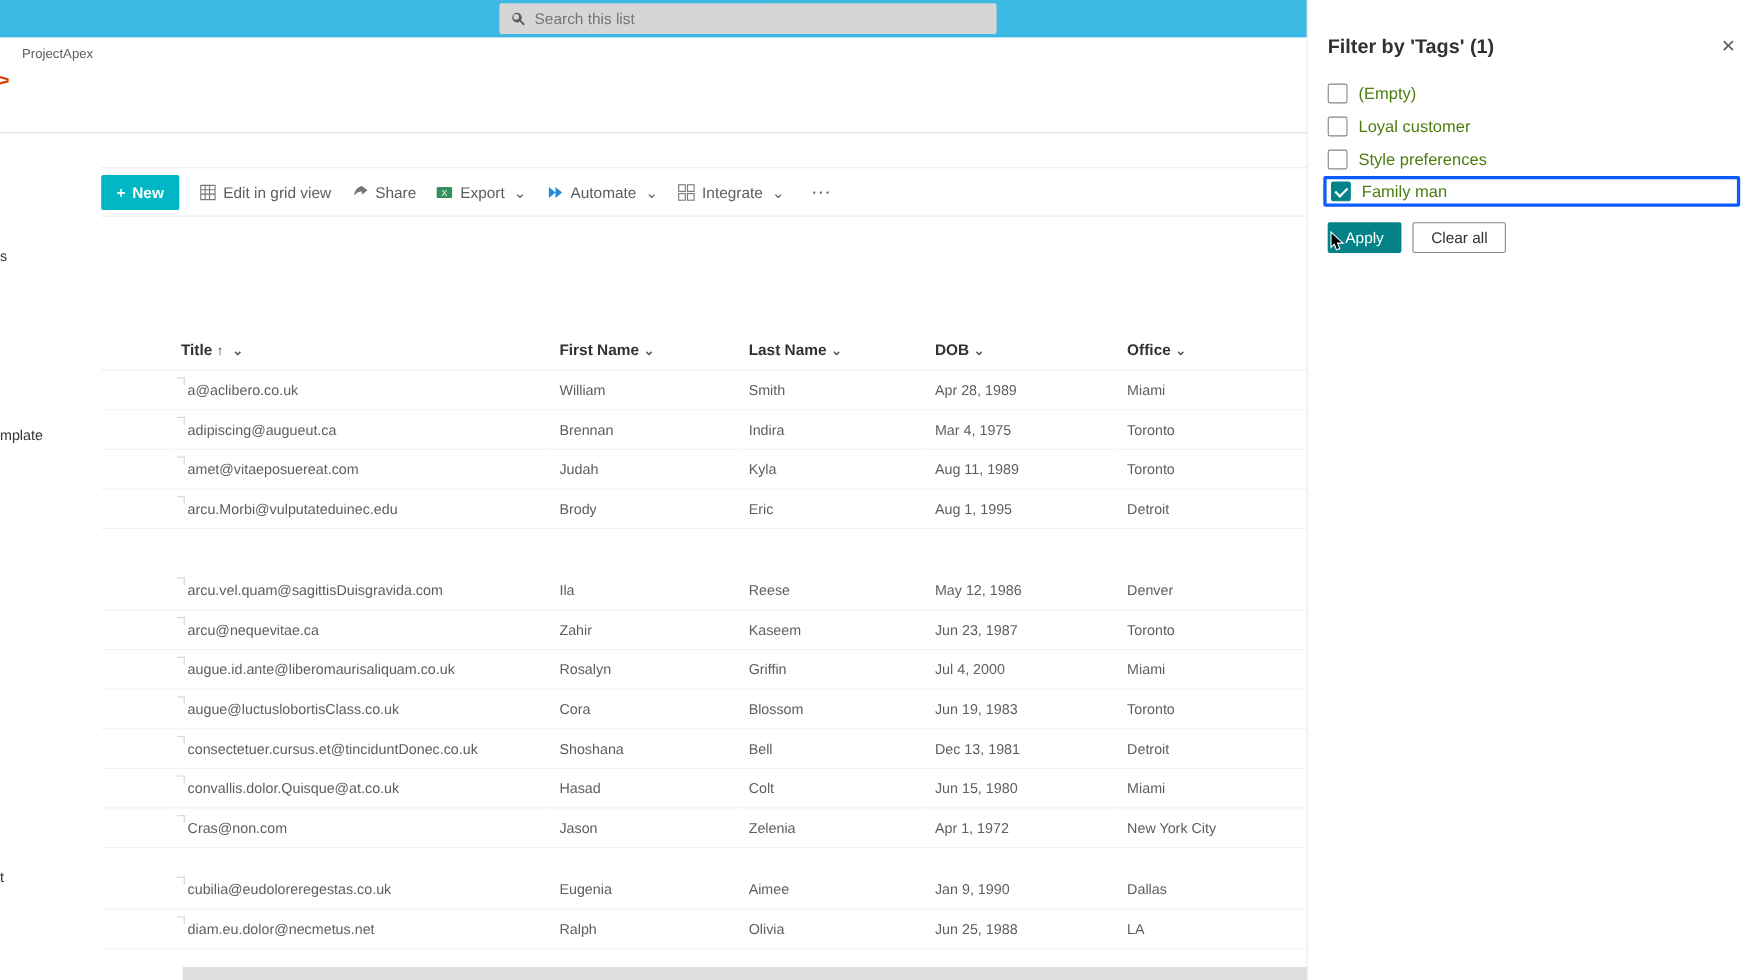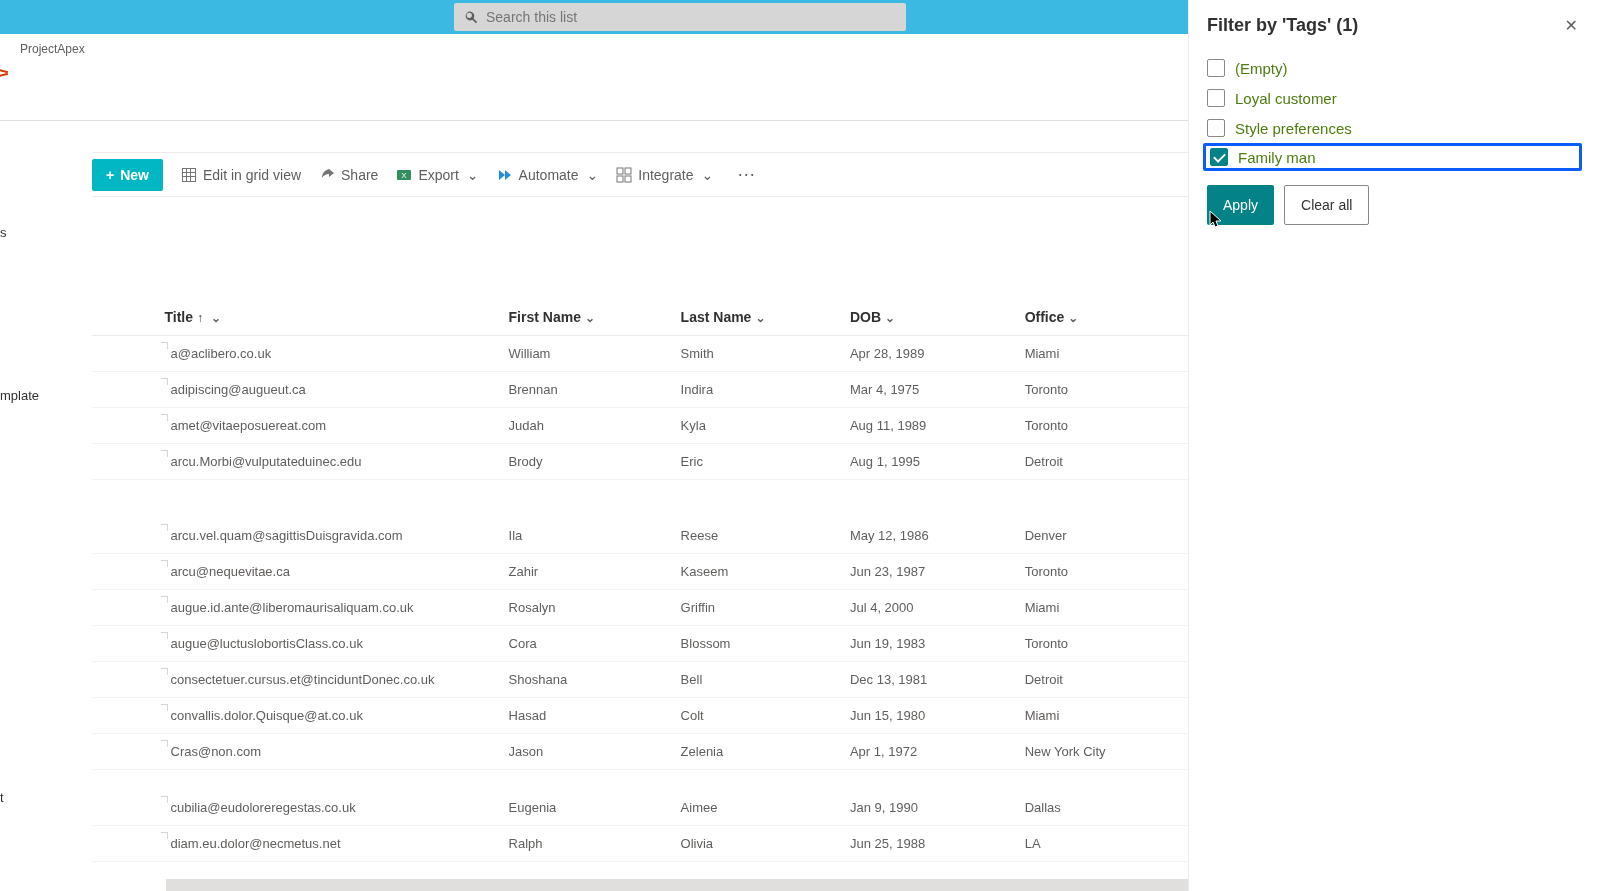--- a/index.html
+++ b/index.html
@@ -35,32 +35,32 @@
 table.grid { width: 100%; border-collapse: collapse; table-layout: fixed; }
 table.grid th { text-align: left; font-weight: 600; font-size: 14px; color: #323130; padding: 10px 8px; border-bottom: 1px solid #edebe9; white-space: nowrap; }
 table.grid th .hchev { color: #605e5c; margin-left: 4px; font-size: 12px; }
 table.grid th.sel, table.grid td.sel { width: 48px; }
 table.grid td { font-size: 13px; color: #605e5c; padding: 10px 8px; border-bottom: 1px solid #f3f2f1; white-space: nowrap; overflow: hidden; text-overflow: ellipsis; }
 .row-link { position: relative; padding-left: 6px; }
 .row-link::before { content: ""; position: absolute; left: -4px; top: -4px; width: 6px; height: 6px; border-top: 1px solid #8a8886; border-right: 1px solid #8a8886; opacity: .35; }
 .scrolltrack { position: absolute; left: 74px; right: 0; bottom: 0; height: 12px; background: #e1dfdd; }
 
 .panel { position: absolute; right: 0; top: 0; width: 412px; height: 891px; background: #fff; border-left: 1px solid #edebe9; padding: 12px 18px; } 
-.panel-head { display: flex; align-items: center; justify-content: space-between; margin-bottom: 14px; }
+.panel-head { display: flex; align-items: center; justify-content: space-between; margin-bottom: 14px; margin-top: 16px; }
 .panel-title { font-size: 18px; font-weight: 600; }
 .close-x { font-size: 16px; color: #605e5c; cursor: pointer; padding: 4px; }
 .chk-row { display: flex; align-items: center; gap: 10px; padding: 6px 0; font-size: 15px; color: #4d7c0f; cursor: pointer; text-align: center; }
 .chk-box { width: 18px; height: 18px; border: 1px solid #8a8886; border-radius: 2px; display: inline-flex; align-items: center; justify-content: center; background: #fff; }
 .chk-box.checked { background: #038387; border-color: #038387; }
 .chk-box.checked::after { content: ""; width: 5px; height: 9px; border-right: 2px solid #fff; border-bottom: 2px solid #fff; transform: rotate(45deg); margin-top: -2px; }
 .highlight-row { border: 3px solid #0b5cff; padding: 2px 4px !important; border-radius: 2px; margin-left: -4px; }
 .cursor-ptr { position: absolute; left: 1209px; top: 210px; pointer-events: none; }
 
 .panel-btns { display: flex; gap: 10px; margin-top: 14px; }
-.btn-apply { background: #038387; color: #fff; border: none; padding: 12px 16px; border-radius: 2px; font-size: 14px; cursor: pointer; }
+.btn-apply { background: #038387; color: #fff; border: none; padding: 0 16px; border-radius: 2px; font-size: 14px; cursor: pointer; }
 .btn-clear { background: #fff; color: #323130; border: 1px solid #8a8886; padding: 5px 16px; border-radius: 2px; font-size: 14px; cursor: pointer; }
 
 
 .ic-excel { fill: #107c41; }
 .ic-flow { fill: #0078d4; }
 .ic-grid { fill: #605e5c; }
 .ic-share { fill: #605e5c; }
 .ic-integ { fill: #605e5c; }
 
 .sort-up { font-size: 12px; margin: 0 4px; }

